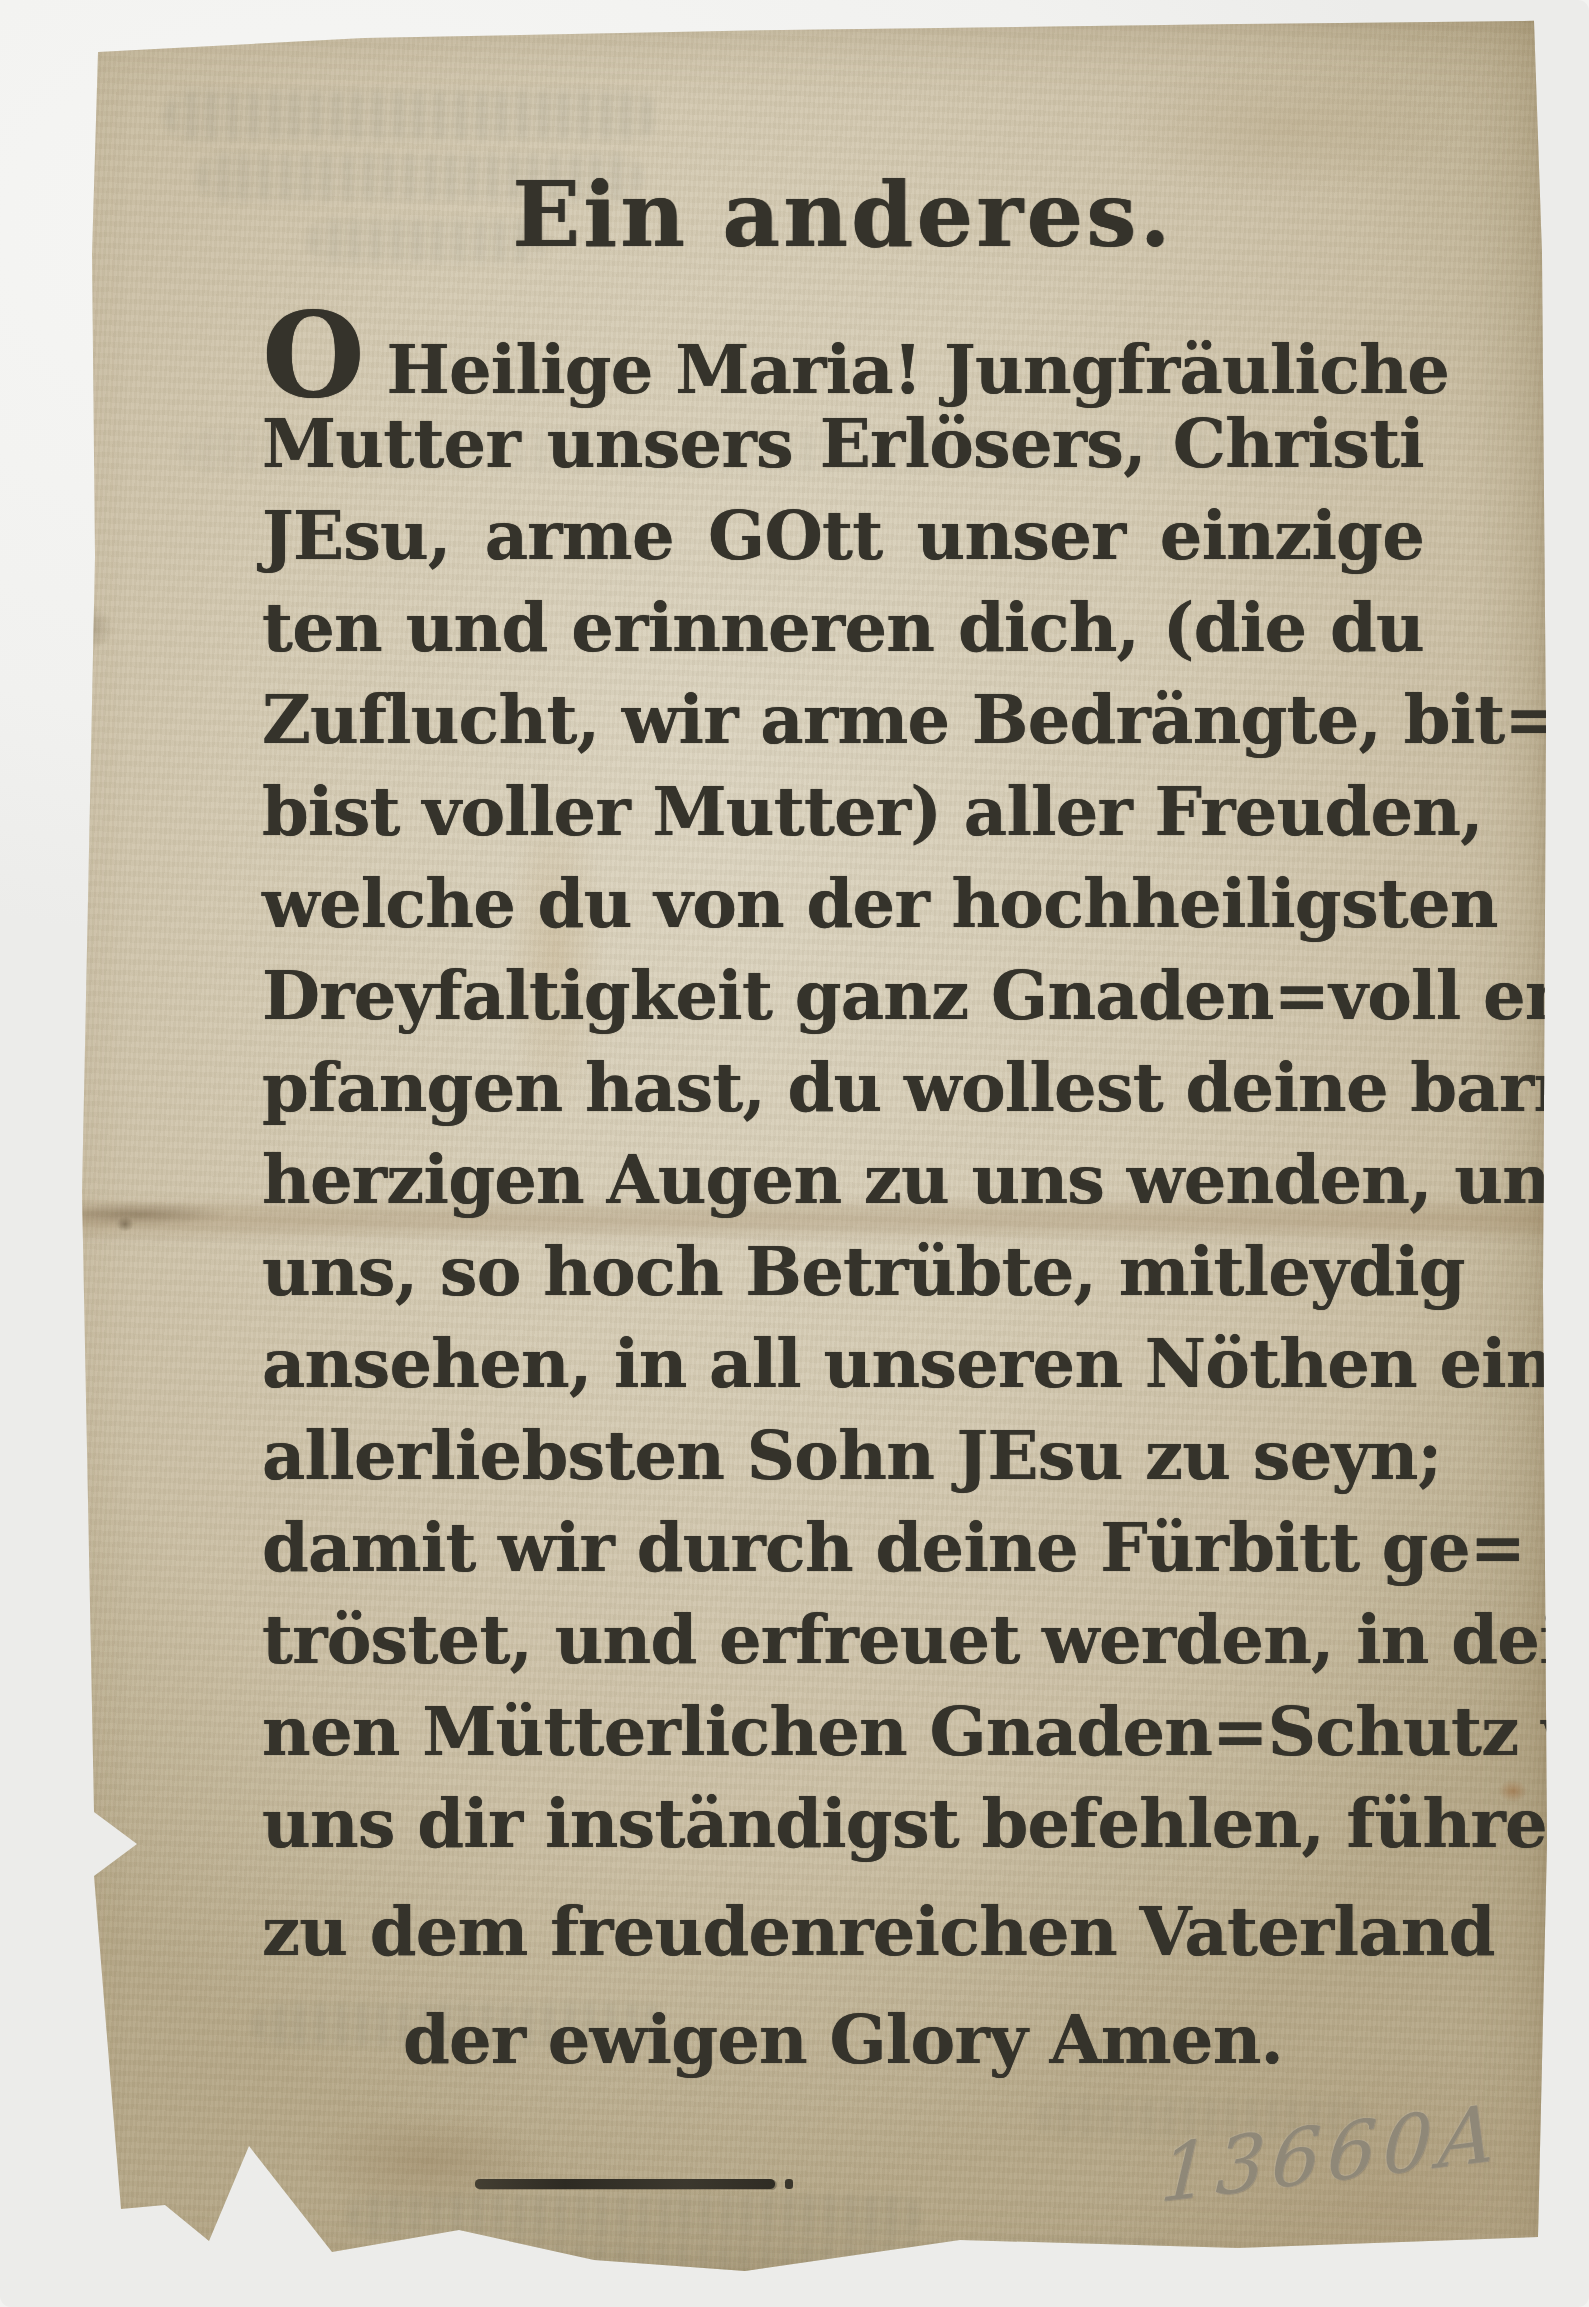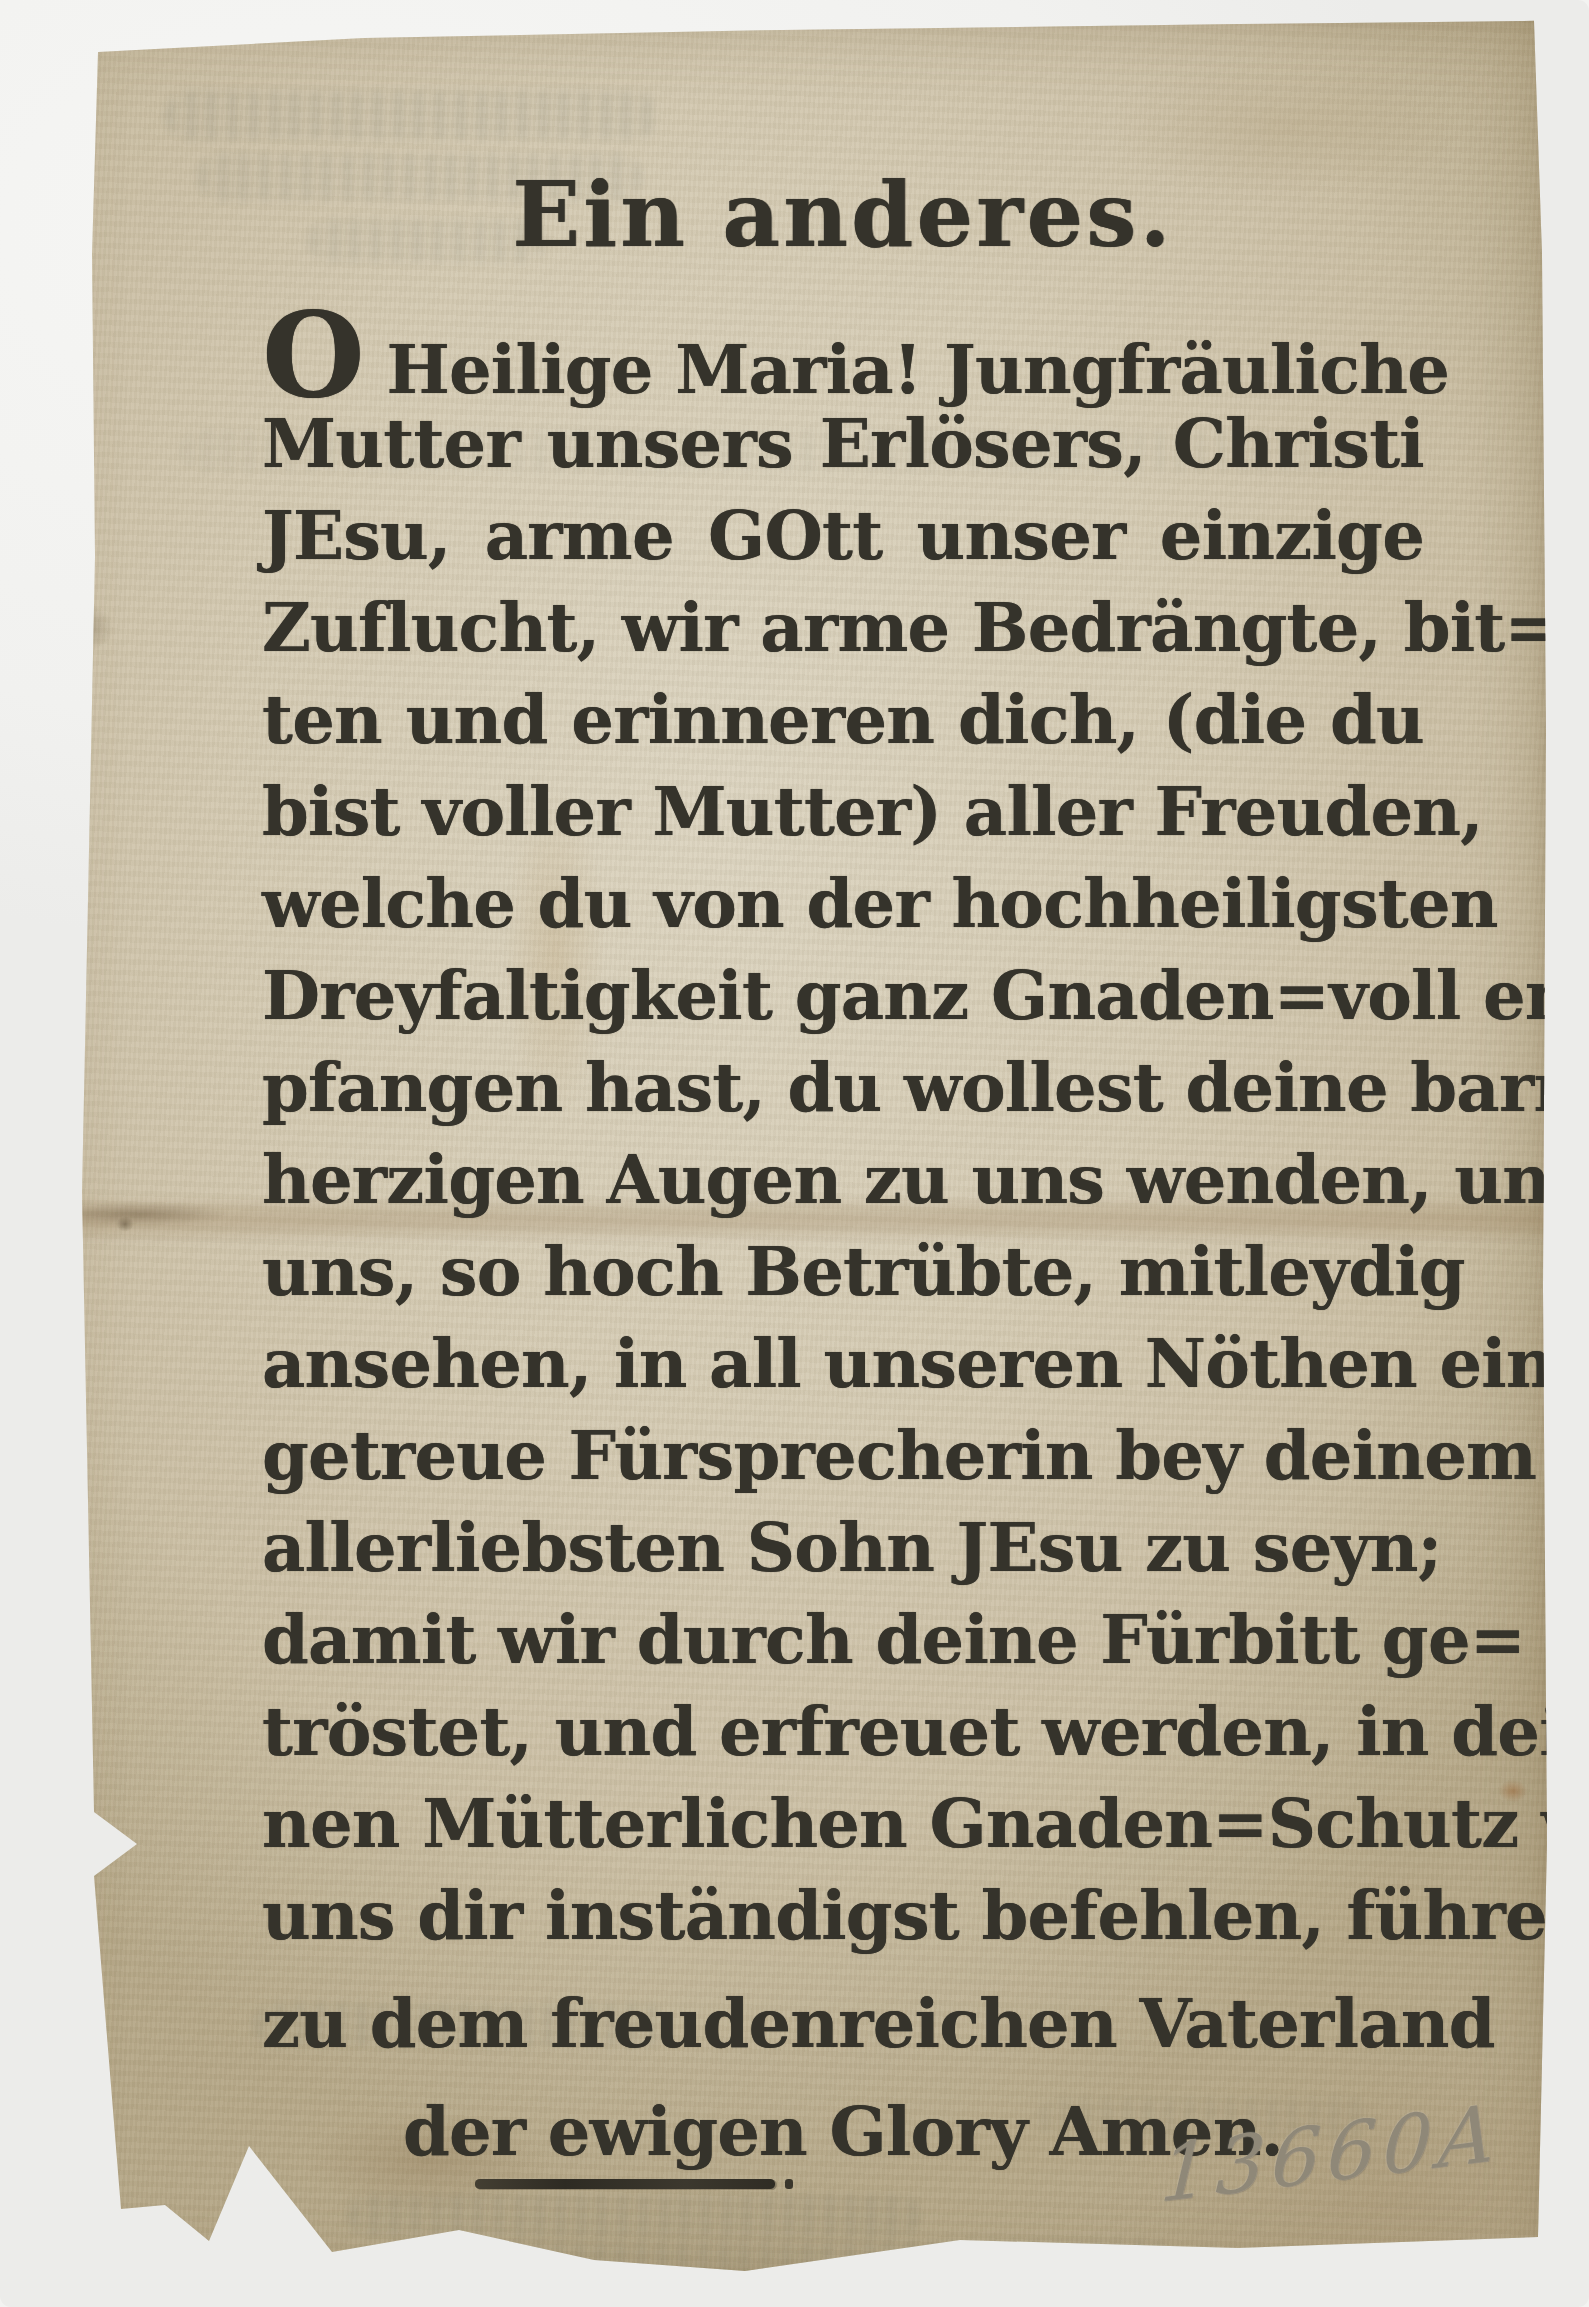--- a/index.html
+++ b/index.html
@@ -157,30 +157,29 @@
     <div class="ghost" style="left:445px; top:2224px; width:676px; height:33px; opacity:.14;"></div>
 
     <div class="text-block">
 
       <div class="title">Ein anderes.</div>
 
       <div class="line"><span class="dropcap">O</span> <span>Heilige Maria! Jungfräuliche</span></div>
 
       <div class="line">Mutter unsers Erlösers, Christi</div>
       <div class="line">JEsu, arme GOtt unser einzige</div>
+      <div class="line">ten und erinneren dich, (die du</div>
       <div class="line">Zuflucht, wir arme Bedrängte, bit=</div>
-      <div class="line">ten und erinneren dich, (die du</div>
       <div class="line">bist voller Mutter) aller Freuden,</div>
       <div class="line">welche du von der hochheiligsten</div>
       <div class="line">Dreyfaltigkeit ganz Gnaden=voll em=</div>
       <div class="line">pfangen hast, du wollest deine barm=</div>
       <div class="line">herzigen Augen zu uns wenden, und</div>
       <div class="line">uns, so hoch Betrübte, mitleydig</div>
       <div class="line">ansehen, in all unseren Nöthen eine</div>
-      <div class="line">getreue Fürsprecherin bey deinem</div>
       <div class="line">allerliebsten Sohn JEsu zu seyn;</div>
       <div class="line">damit wir durch deine Fürbitt ge=</div>
       <div class="line">tröstet, und erfreuet werden, in dei=</div>
       <div class="line">nen Mütterlichen Gnaden=Schutz wir</div>
       <div class="line">uns dir inständigst befehlen, führe uns</div>
 
       <div class="line center line-19">zu dem freudenreichen Vaterland</div>
       <div class="line center line-20">der ewigen Glory Amen.</div>
     </div>
 

